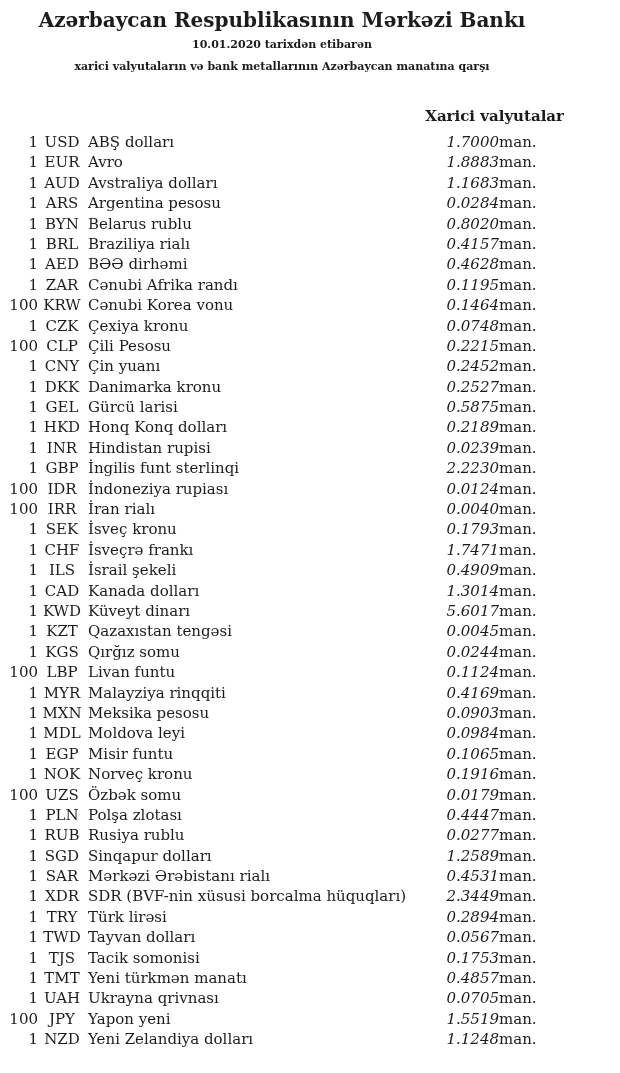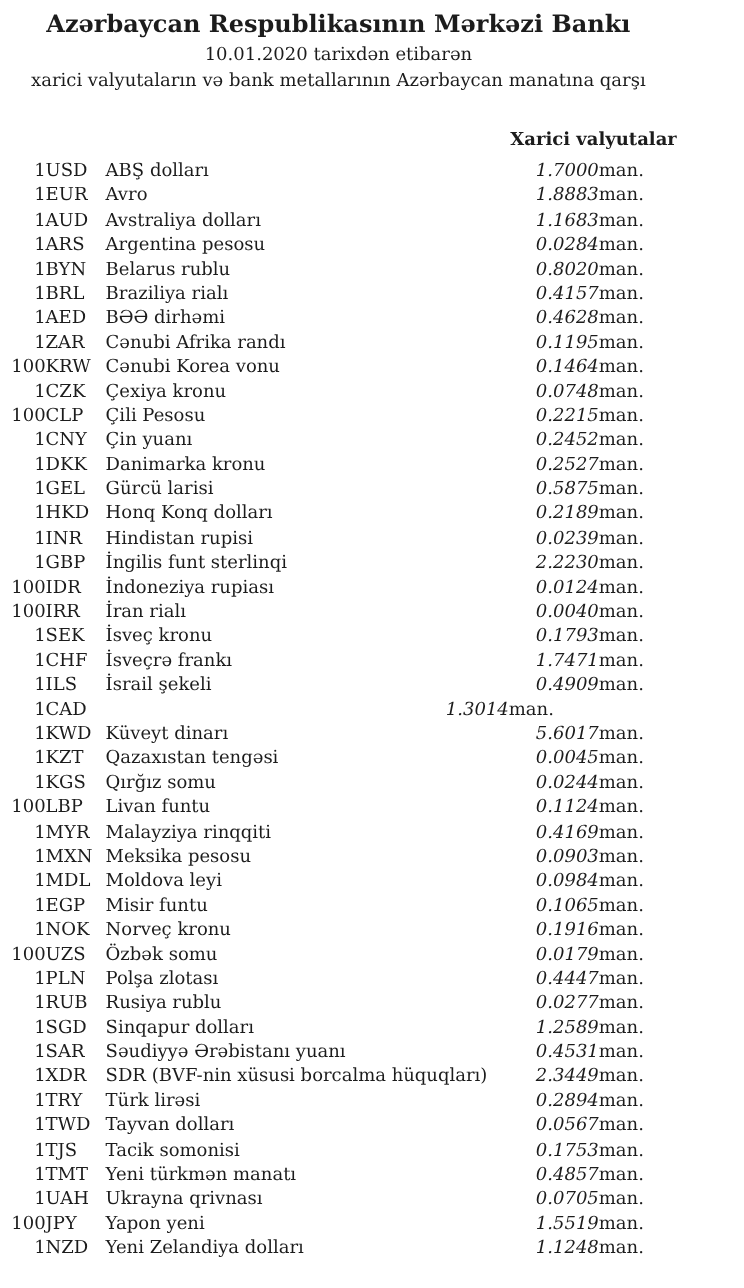--- a/index.html
+++ b/index.html
@@ -21,22 +21,22 @@
     text-align: center;
     padding-top: 7px;
   }
   .title {
     margin: 0;
     font-size: 20px;
     font-weight: 700;
     line-height: 27px;
   }
   .sub {
-    font-size: 15px;
-    font-weight: 400;
+    font-size: 11px;
+    font-weight: 700;
     line-height: 22px;
   }
   .bulletin {
     font-size: 15.5px;
     font-weight: 700;
     line-height: 23px;
     letter-spacing: 0.2px;
   }
   .section-title {
     text-align: right;
@@ -54,21 +54,21 @@
     align-items: baseline;
     height: 20.4px;
     line-height: 20.4px;
     font-size: 15px;
   }
   .qty {
     text-align: right;
     white-space: nowrap;
   }
   .code {
-    text-align: left;
+    text-align: center;
     white-space: nowrap;
   }
   .name {
     text-align: left;
     padding-left: 2px;
     white-space: nowrap;
     overflow: hidden;
   }
   .rate {
     text-align: right;
@@ -266,20 +266,21 @@
     <span class="qty">1</span>
     <span class="code">ILS</span>
     <span class="name">İsrail şekeli</span>
     <span class="rate">0.4909</span>
     <span class="unit">man.</span>
   </div>
 
   <div class="row">
     <span class="qty">1</span>
     <span class="code">CAD</span>
+    <span class="name">Kanada dolları</span>
     <span class="rate">1.3014</span>
     <span class="unit">man.</span>
   </div>
 
   <div class="row">
     <span class="qty">1</span>
     <span class="code">KWD</span>
     <span class="name">Küveyt dinarı</span>
     <span class="rate">5.6017</span>
     <span class="unit">man.</span>
@@ -377,21 +378,21 @@
     <span class="qty">1</span>
     <span class="code">SGD</span>
     <span class="name">Sinqapur dolları</span>
     <span class="rate">1.2589</span>
     <span class="unit">man.</span>
   </div>
 
   <div class="row">
     <span class="qty">1</span>
     <span class="code">SAR</span>
-    <span class="name">Səudiyyə Ərəbistanı yuanı</span>
+    <span class="name">Mərkəzi Ərəbistanı rialı</span>
     <span class="rate">0.4531</span>
     <span class="unit">man.</span>
   </div>
 
   <div class="row">
     <span class="qty">1</span>
     <span class="code">XDR</span>
     <span class="name">SDR (BVF-nin xüsusi borcalma hüquqları)</span>
     <span class="rate">2.3449</span>
     <span class="unit">man.</span>

